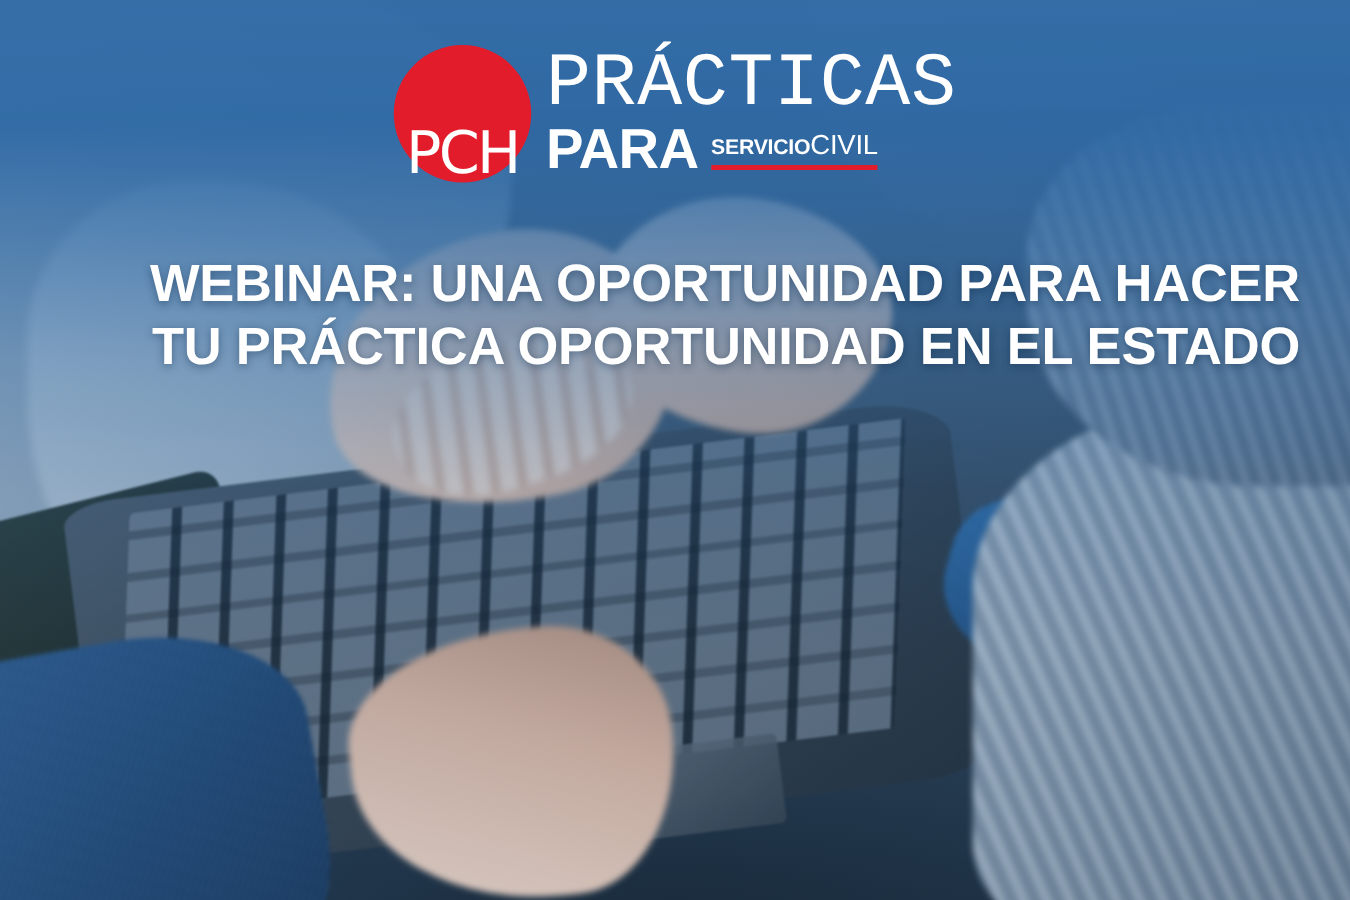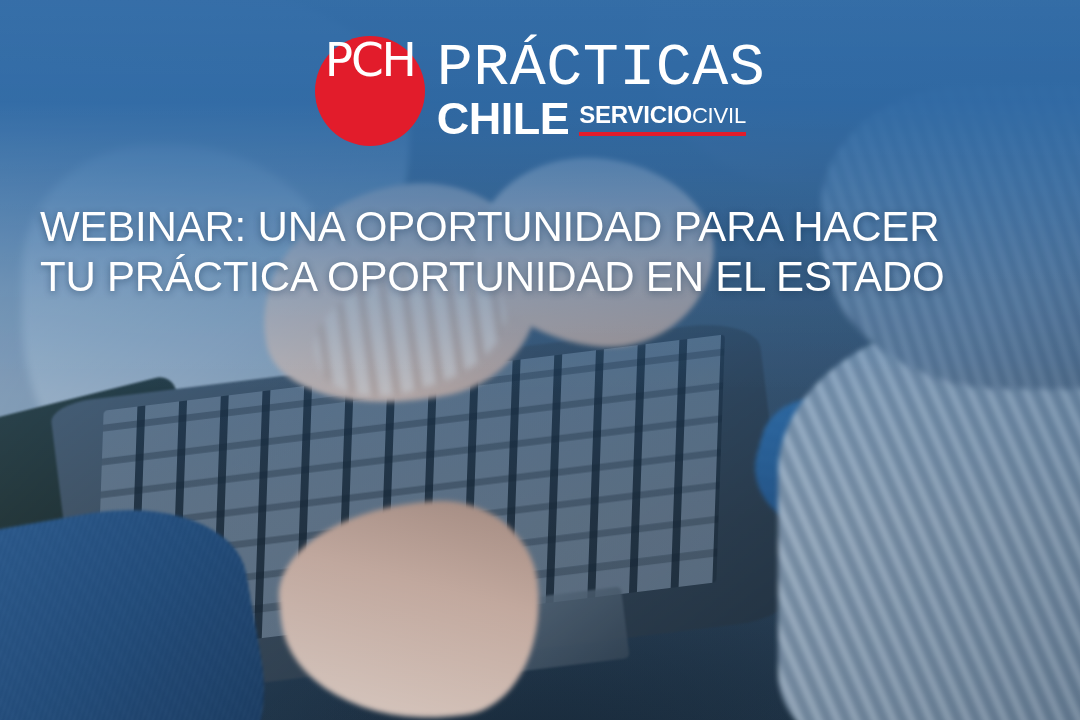--- a/index.html
+++ b/index.html
@@ -220,21 +220,21 @@
 
   
   .logo-row {
     display:flex; align-items:center;
     margin-top:36px;
     gap:18px;
   }
   .logo-mark {
     width:110px; height:110px; border-radius:50%;
     background:#e21c2b;
-    display:flex; align-items:flex-start; justify-content:center;
+    display:flex; align-items:flex-end; justify-content:center;
     flex:none;
   }
   .logo-mark-text {
     color:#fff;
     font-size:47px;
     font-weight:400;
     letter-spacing:-2.2px;
     line-height:1;
     font-family:"DejaVu Sans", sans-serif;
   }
@@ -250,30 +250,30 @@
   .logo-line2 { display:flex; align-items:flex-end; gap:10px; margin-top:2px; }
   .logo-chile {
     color:#fff;
     font-size:45px;
     font-weight:700;
     letter-spacing:-.5px;
     line-height:.95;
   }
   .logo-sc { display:flex; flex-direction:column; padding-bottom:5px; }
   .logo-sc-words { display:flex; align-items:baseline; }
-  .logo-servicio { color:#fff; font-size:24px; font-weight:700; letter-spacing:-.2px; }
+  .logo-servicio { color:#fff; font-size:17px; font-weight:700; letter-spacing:-.2px; }
   .logo-civil    { color:#fff; font-size:22px; font-weight:300; letter-spacing:-.2px; }
   .logo-sc-bar { height:4px; background:#e21c2b; margin-top:3px; width:100%; }
 
   
   .headline {
     margin-top:56px;
-    text-align:left;
-    color:#fff;
-    font-weight:400;
+    text-align:right;
+    color:#fff;
+    font-weight:700;
     font-size:42px;
     line-height:1.18;
     letter-spacing:-.2px;
     text-shadow:0 2px 7px rgba(10,40,70,.45);
     width:1000px;
   }
   .headline .hl-line { display:block; white-space:nowrap; }
 
   
   .date-badge {
@@ -336,21 +336,21 @@
 
   <div class="content">
 
     <div class="logo-row">
       <div class="logo-mark">
         <span class="logo-mark-text">PCH</span>
       </div>
       <div class="logo-words">
         <span class="logo-practicas">PRÁCTICAS</span>
         <div class="logo-line2">
-          <span class="logo-chile">CHILE</span>
+          <span class="logo-chile">PARA</span>
           <div class="logo-sc">
             <div class="logo-sc-words">
               <span class="logo-servicio">SERVICIO</span>
               <span class="logo-civil">CIVIL</span>
             </div>
             <div class="logo-sc-bar"></div>
           </div>
         </div>
       </div>
     </div>

